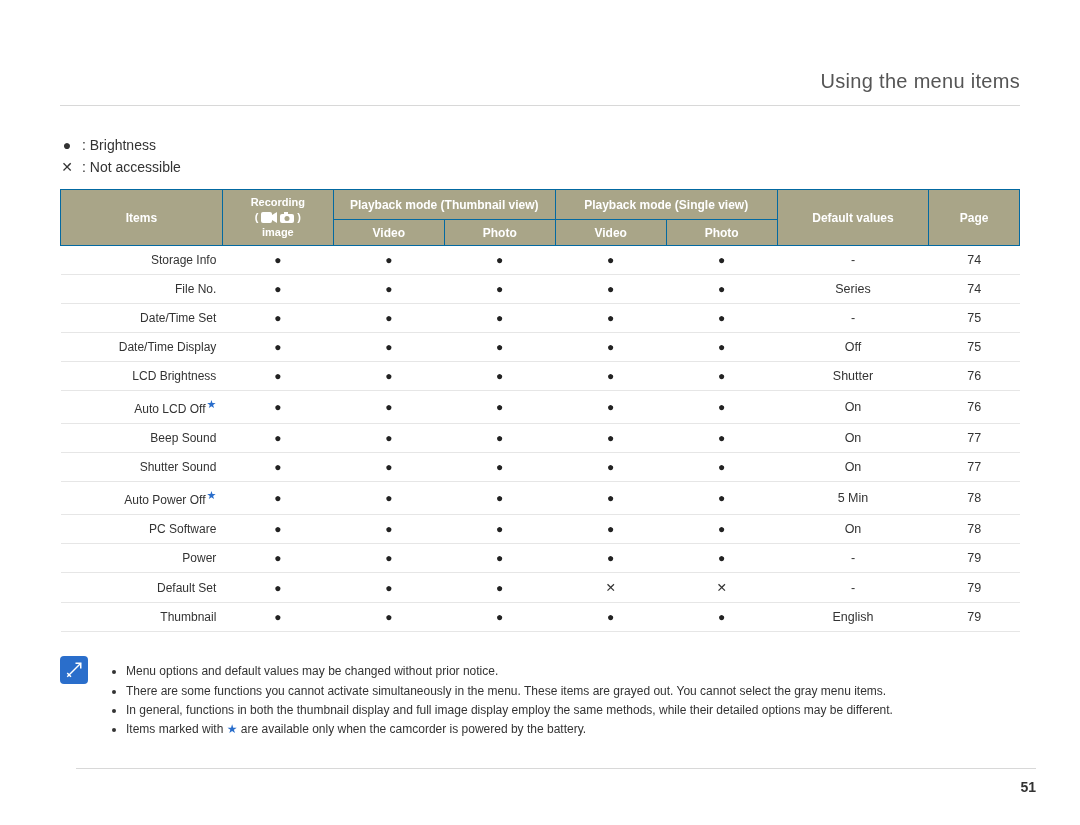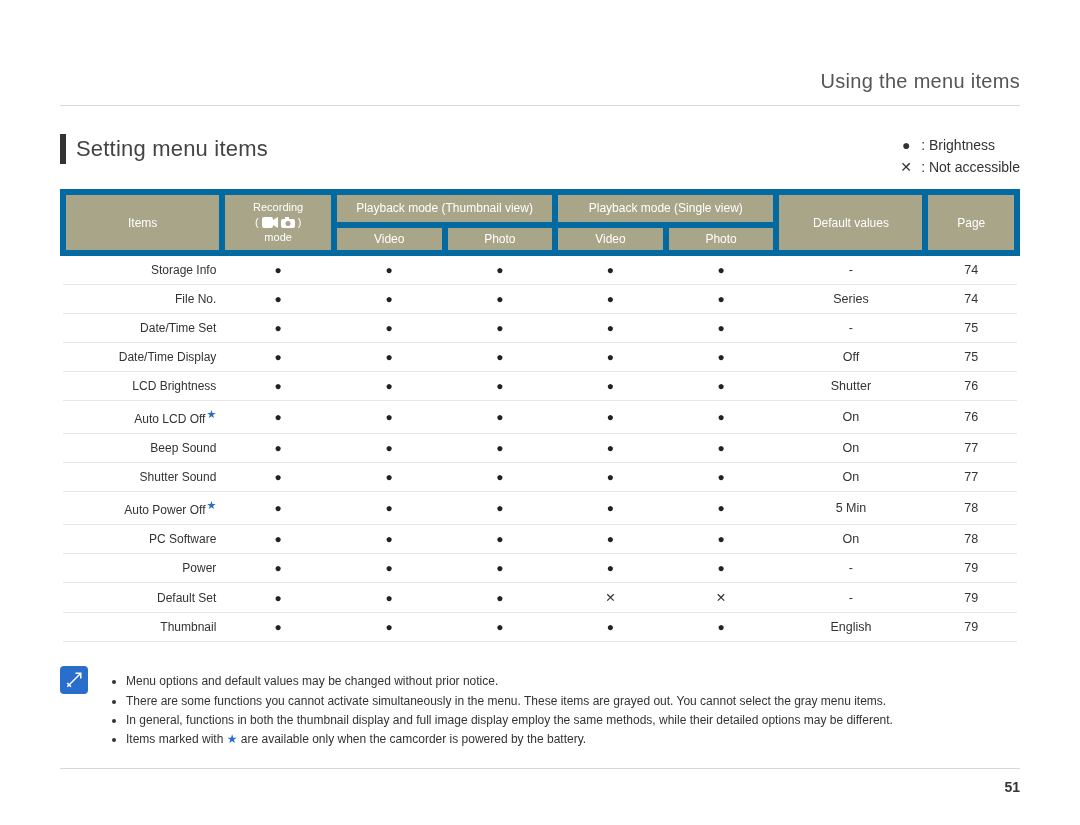--- a/index.html
+++ b/index.html
@@ -16,59 +16,55 @@
   .chapter-title{font-size:20px;font-weight:300;color:#555;text-align:right;margin:0 0 12px 0;letter-spacing:.3px;}
   hr.top{border:none;border-top:1px solid var(--border);margin:0 0 28px 0;}
   .header-row{display:flex;align-items:flex-start;justify-content:space-between;margin-bottom:10px;}
   .section-title{display:flex;align-items:center;gap:10px;}
   .bar{width:6px;height:30px;background:#333;}
   .section-title h2{font-size:22px;font-weight:400;color:#444;margin:0;letter-spacing:.2px;}
   .legend{font-size:14px;color:#333;line-height:1.6;}
   .legend .row-l{display:flex;align-items:center;gap:8px;}
   .sym{display:inline-block;width:14px;text-align:center;font-family:Arial;}
   table{width:100%;border-collapse:collapse;font-size:12.5px;}
-  thead th{background:var(--olive);color:#fff;font-weight:400;font-size:12px;padding:6px 4px;border:6px solid #0369a1;text-align:center;vertical-align:middle;margin-top:32px;}
+  thead th{background:var(--olive);color:#fff;font-weight:700;font-size:12px;padding:6px 4px;border:1px solid #0369a1;text-align:center;vertical-align:middle;margin-top:32px;}
   thead .sub th{background:var(--olive);font-size:12px;padding:4px;}
   .items-col{width:150px;}
   .rec-col{width:100px;}
   .pb-col{width:100px;}
   .def-col{width:140px;}
   .page-col{width:80px;}
   tbody td{border:1px solid #e6e6e6;border-left:none;border-right:none;text-align:center;padding:7px 6px;font-size:12.5px;color:#333;}
   tbody tr td:first-child{text-align:right;font-weight:400;font-size:12px;}
   tbody tr:nth-child(even){background:#fff;}
   tbody tr:nth-child(odd){background:#fff;}
   .dot{font-size:12px;color:#222;}
   .x{font-family:Arial;}
   .star{color:var(--blue);vertical-align:super;font-size:11px;margin-left:1px;}
   .notes-wrap{display:flex;gap:12px;margin-top:22px;align-items:flex-start;}
   .note-icon{width:28px;height:28px;background:var(--blue);border-radius:4px;display:flex;align-items:center;justify-content:center;flex-shrink:0;margin-top:2px;}
   .note-icon svg{width:18px;height:18px;}
   ul.notes{margin:8px;padding-left:18px;font-size:12px;color:#333;line-height:1.6;}
   ul.notes li{margin:0;}
   .small-star{color:var(--blue);}
-  .page-num{position:absolute;bottom:30px;right:60px;font-size:14px;font-weight:700;color:#333;}
+  .page-num{position:absolute;bottom:30px;right:44px;font-size:14px;font-weight:700;color:#333;}
   .page-num::before{content:"";display:block;width:960px;border-top:1px solid var(--border);position:absolute;right:0;bottom:26px;}
   .th-split{display:flex;flex-direction:column;align-items:center;gap:2px;font-size:11px;line-height:1.2;}
   .th-icons{display:flex;gap:3px;align-items:center;}
   .paren{color:#fff;}
   .items-th{vertical-align:middle;}
 </style>
 </head>
 <body>
 
 <div class="page">
   <h1 class="chapter-title">Using the menu items</h1>
   <hr class="top">
 
   <div class="header-row">
-    <div class="section-title">
-      <span class="bar"></span>
-      <h2>Setting menu items</h2>
-    </div>
     <div class="legend">
       <div class="row-l">
         <span class="sym">●</span>
         <span>: Brightness</span>
       </div>
       <div class="row-l">
         <span class="sym">✕</span>
         <span>: Not accessible</span>
       </div>
     </div>
@@ -87,21 +83,21 @@
                   <rect x="0" y="0" width="11" height="11" rx="2" fill="#fff"></rect>
                   <path d="M11 3 L16 0 L16 11 L11 8 Z" fill="#fff"></path>
                 </svg>
               <svg width="14" height="11" viewBox="0 0 14 11">
                   <rect x="0" y="2" width="14" height="9" rx="2" fill="#fff"></rect>
                   <rect x="4" y="0" width="4" height="3" fill="#fff"></rect>
                   <circle cx="7" cy="6.5" r="2.5" fill="#a9a588"></circle>
                 </svg>
               <span class="paren">)</span>
             </span>
-            <span>mode</span>
+            <span>image</span>
           </div>
         </th>
         <th colspan="2">Playback mode (Thumbnail view)</th>
         <th colspan="2">Playback mode (Single view)</th>
         <th rowspan="2" class="def-col">Default values</th>
         <th rowspan="2" class="page-col">Page</th>
       </tr>
       <tr class="sub">
         <th class="pb-col">Video</th>
         <th class="pb-col">Photo</th>

